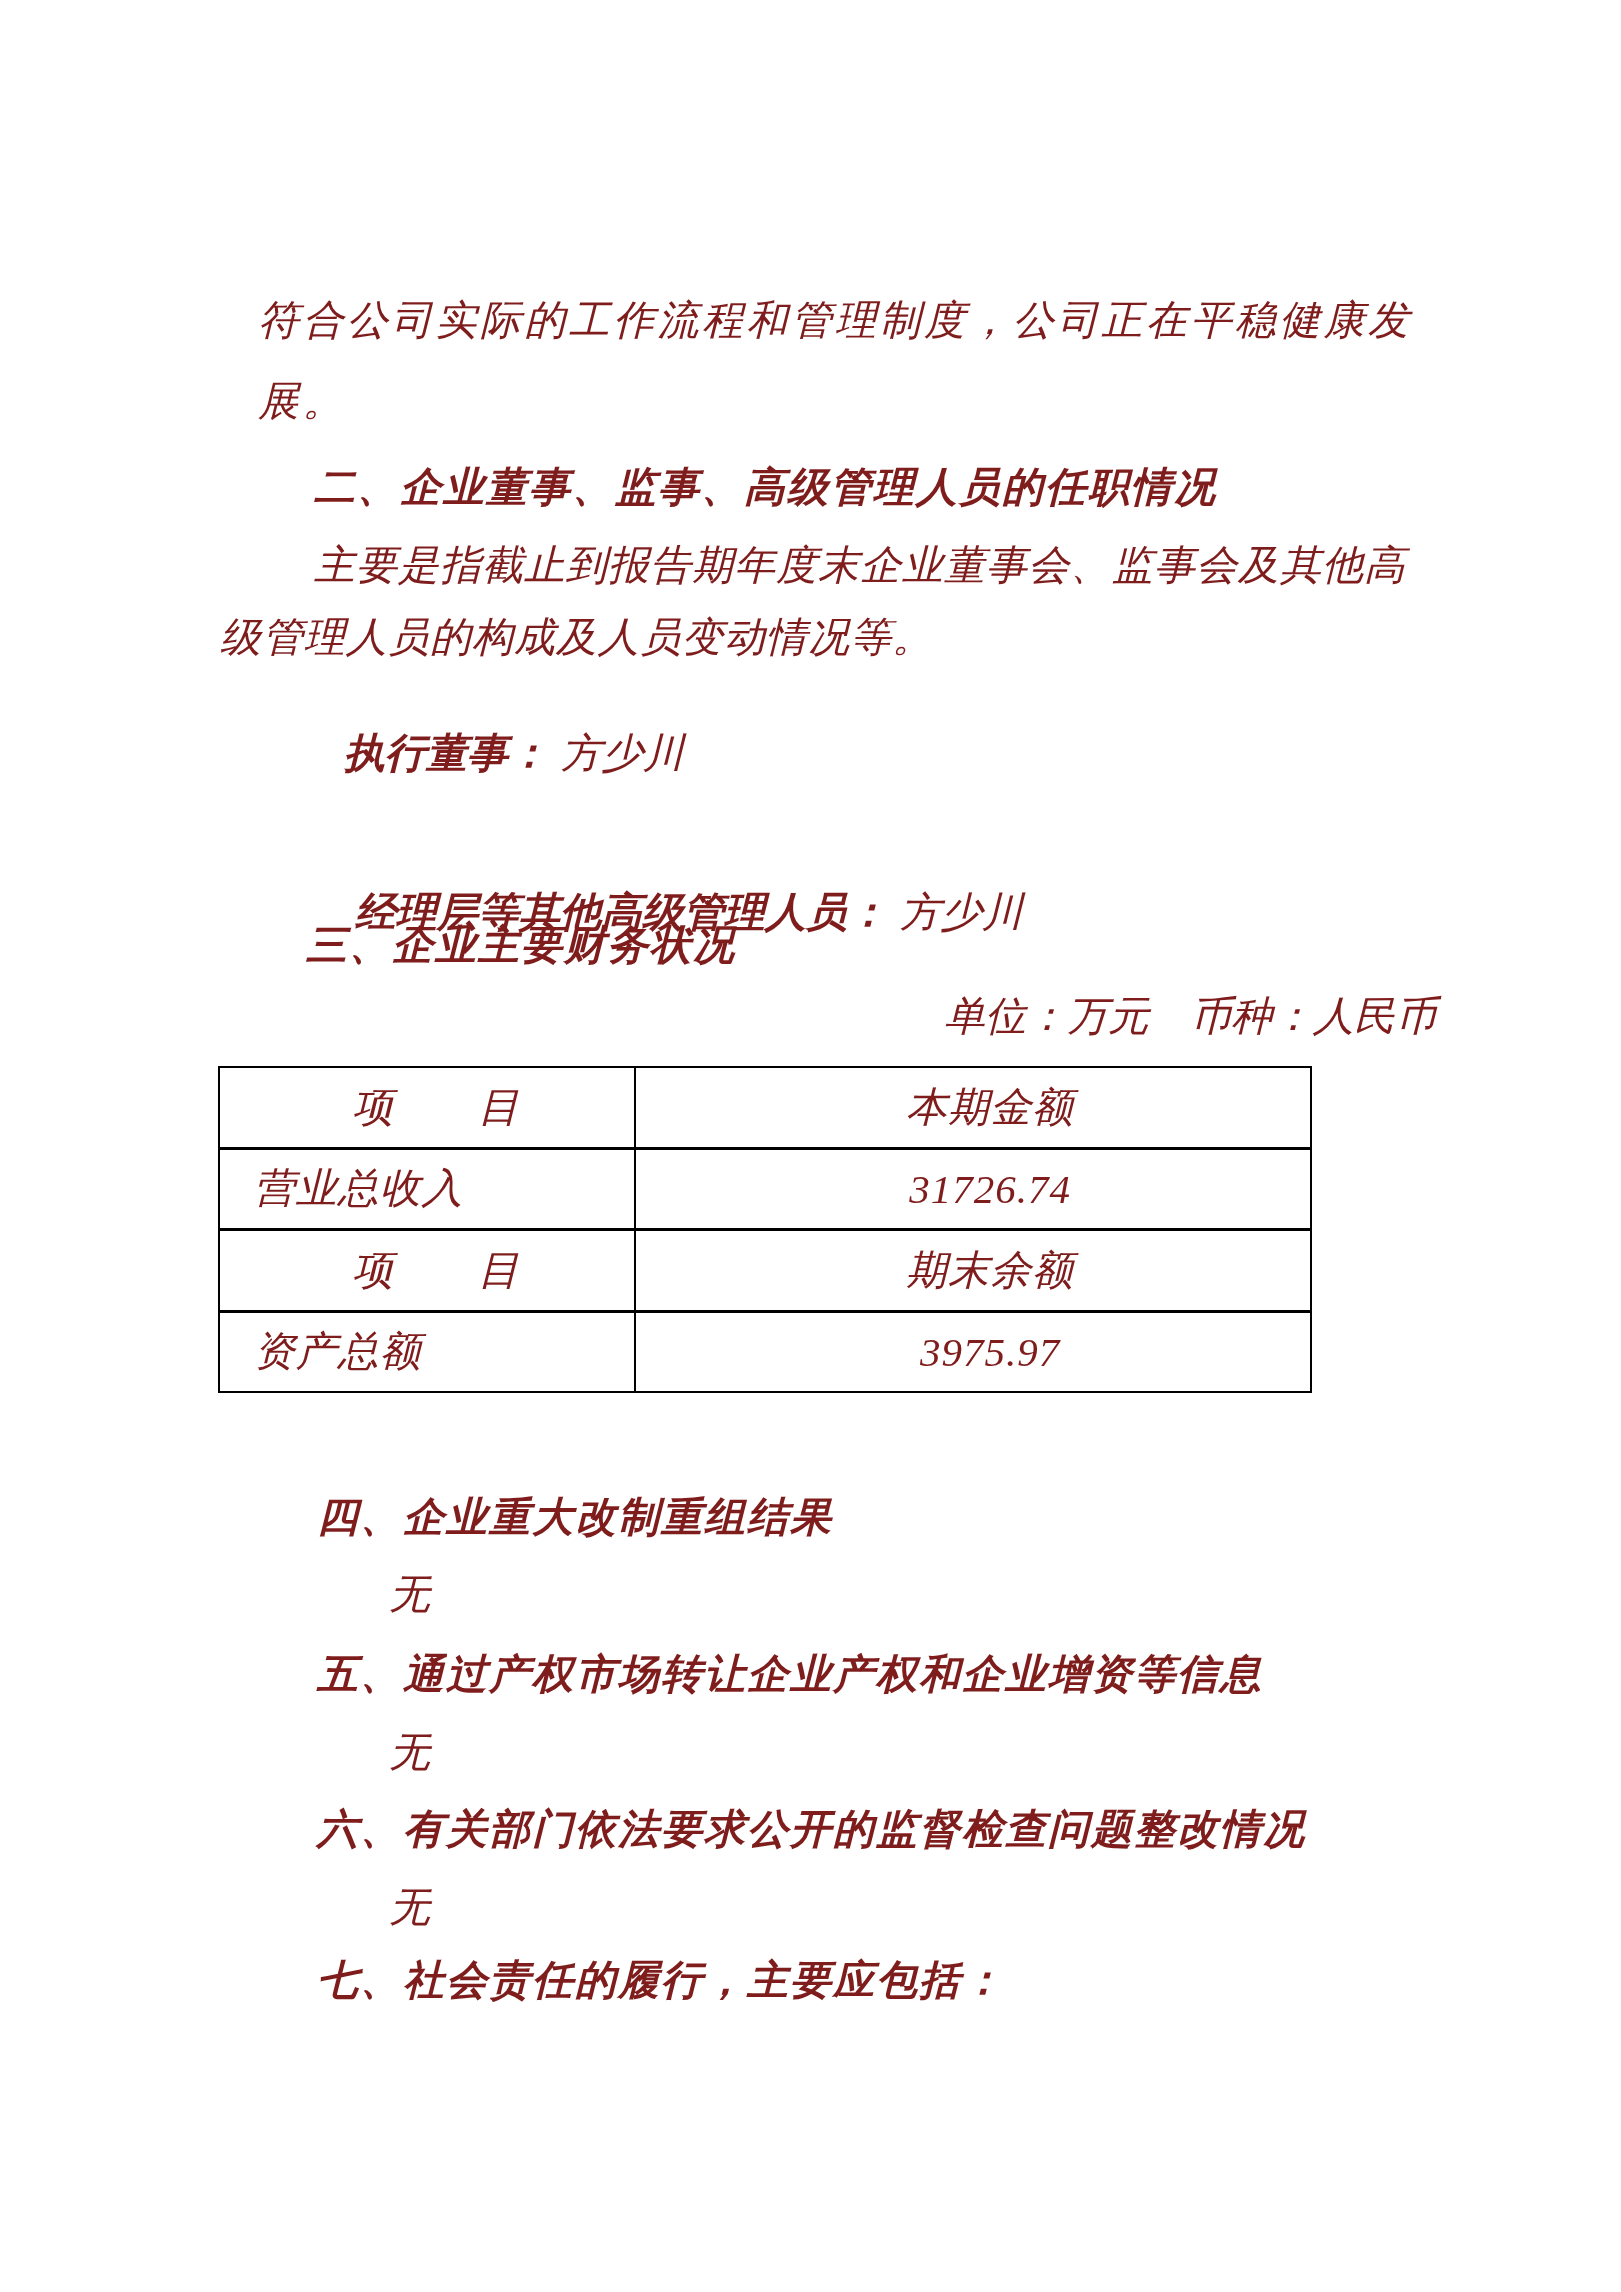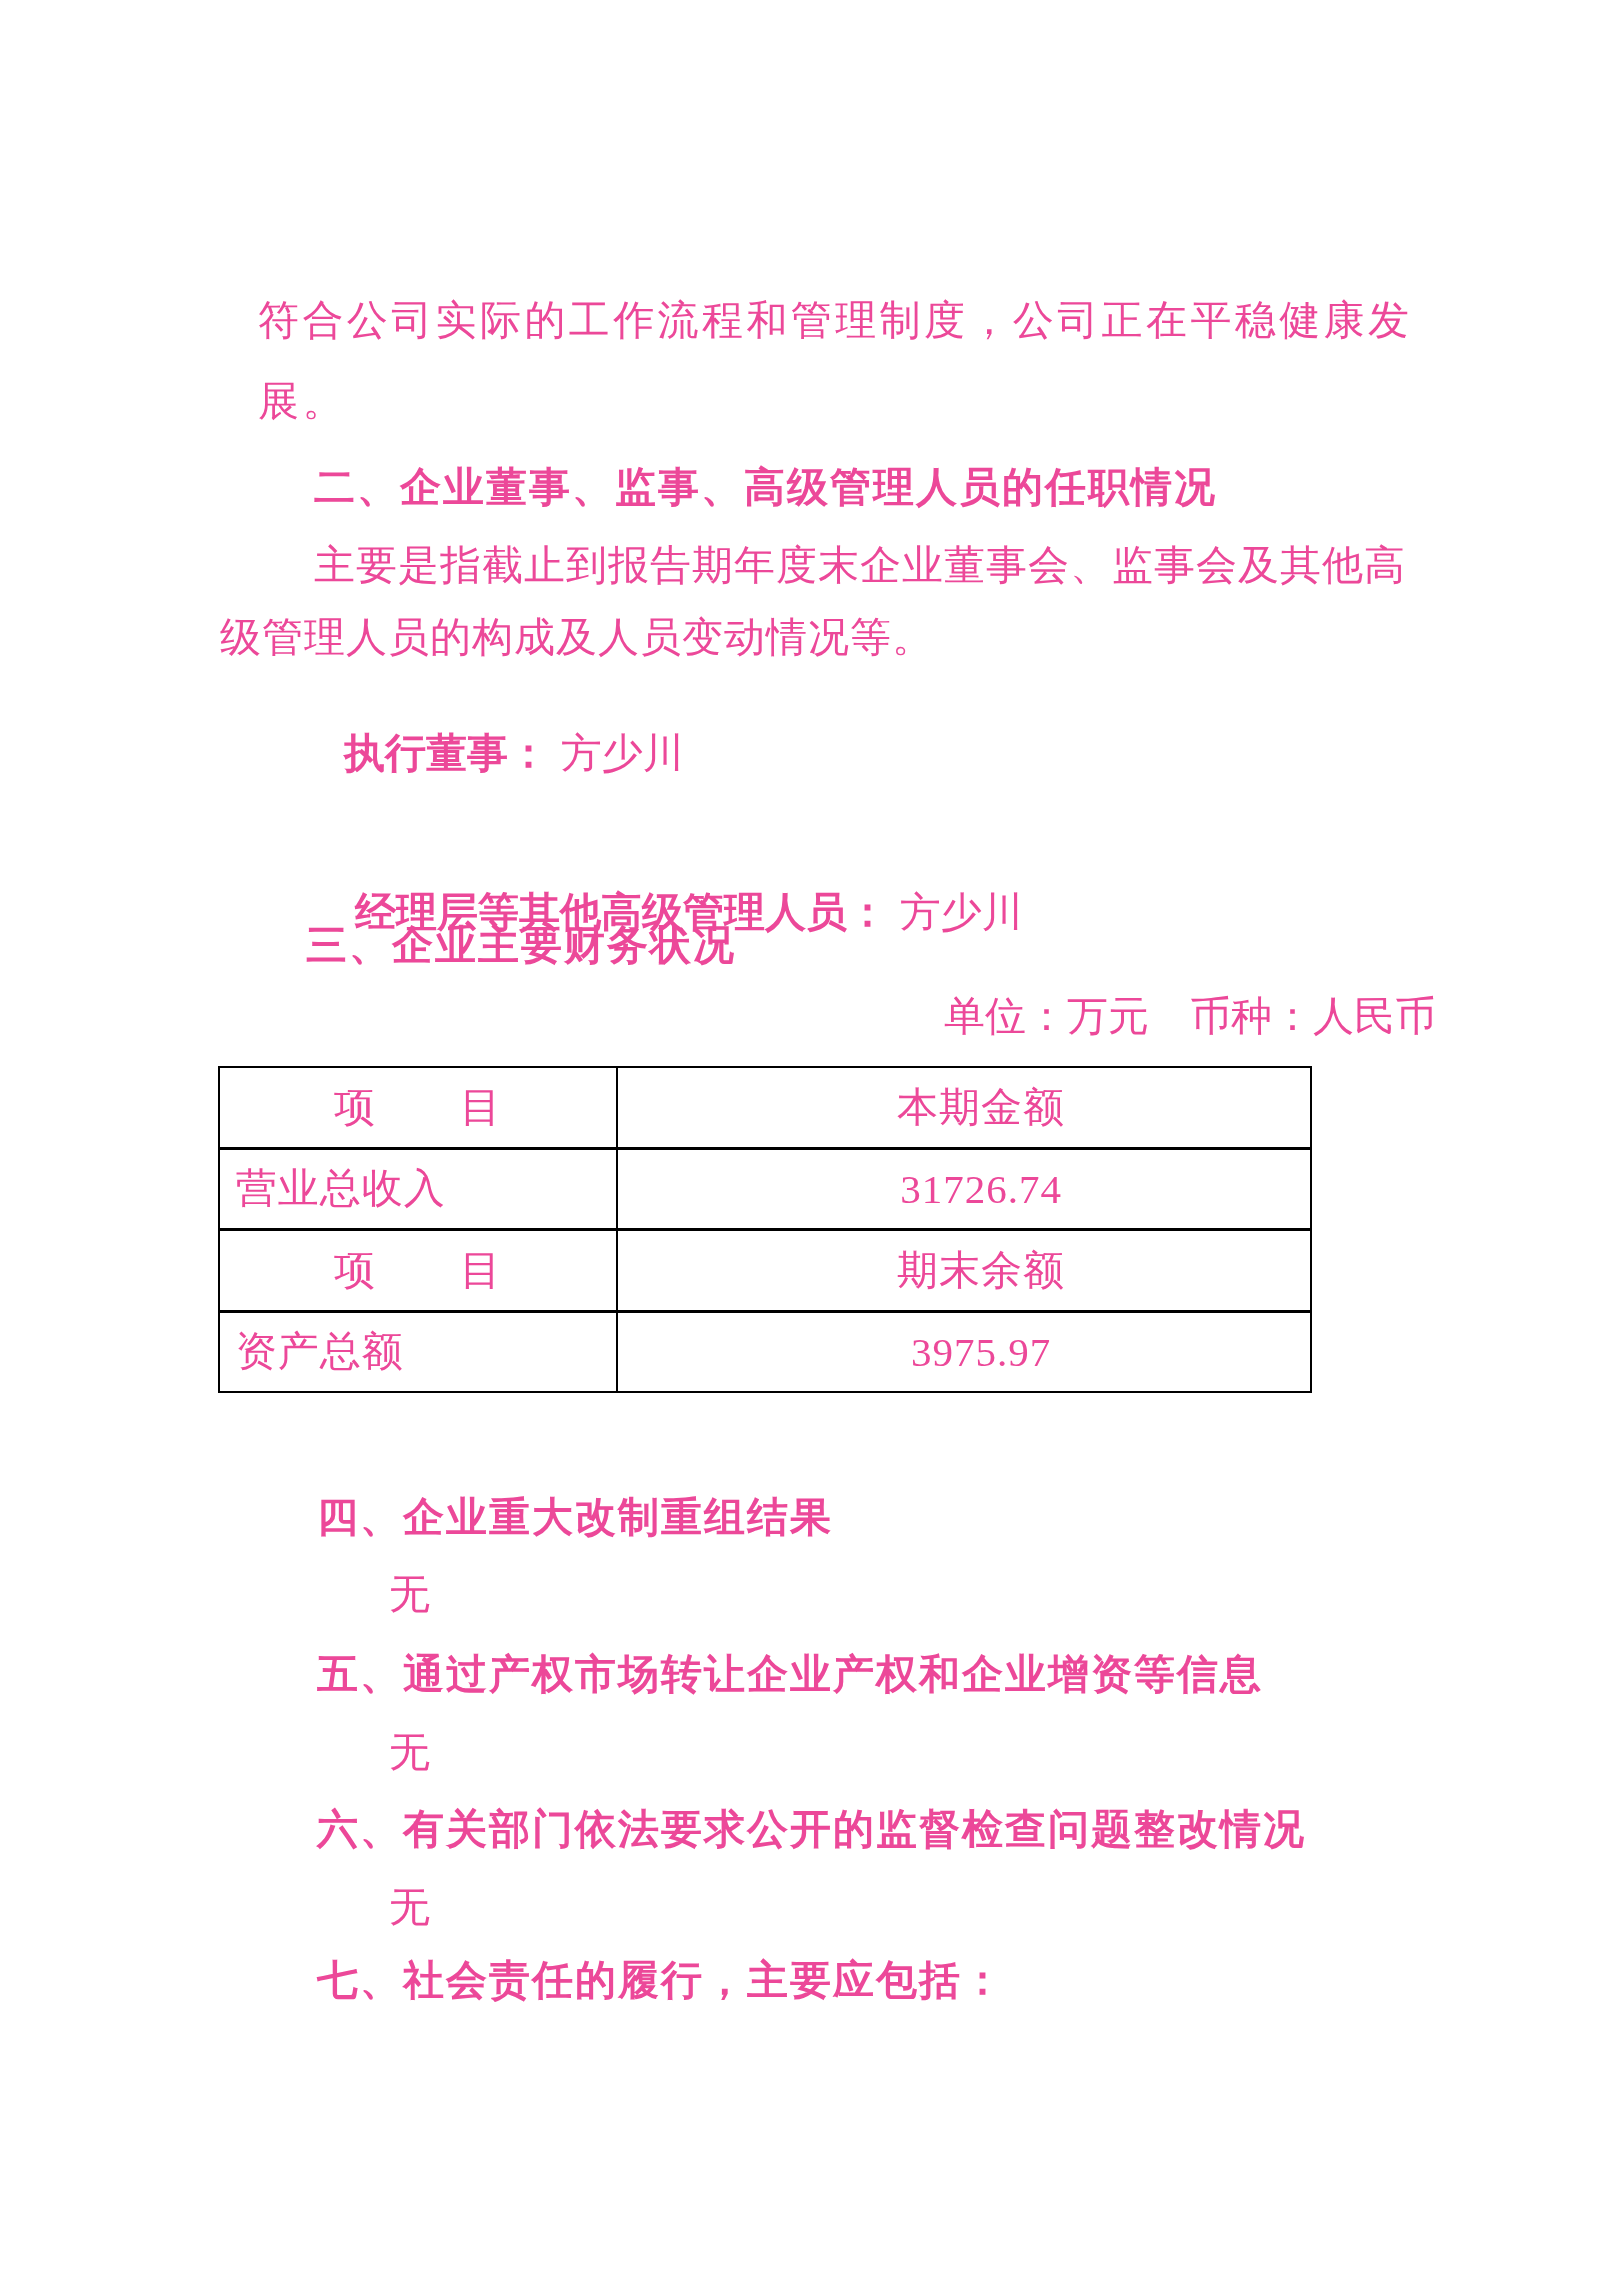--- a/index.html
+++ b/index.html
@@ -6,22 +6,23 @@
     margin: 0;
     padding: 0;
     background: #ffffff;
   }
   .page {
     position: relative;
     width: 1621px;
     height: 2151px;
     background: #ffffff;
     font-family: "Liberation Serif", "DejaVu Serif", serif;
-    color: #ec4899;
+    color: #7f1d1d;
     overflow: hidden;
+    font-style: italic;
   }
   .line {
     position: absolute;
     white-space: pre;
     font-size: 41px;
     line-height: 1;
     letter-spacing: 2px;
   }
   .bold { font-weight: 700; }
   .spread { letter-spacing: 3.4px; }
@@ -36,20 +37,21 @@
     height: 327px;
     border: 2.9px solid #000;
     box-sizing: border-box;
     display: flex;
     flex-direction: column;
   }
   .t-row {
     flex: 1;
     display: flex;
     min-height: 0;
+    padding-left: 18px;
   }
   .t-row + .t-row { border-top: 3.9px solid #000; }
   .t-cell {
     display: flex;
     align-items: center;
     font-size: 41px;
     letter-spacing: 1px;
     white-space: pre;
     box-sizing: border-box;
   }

